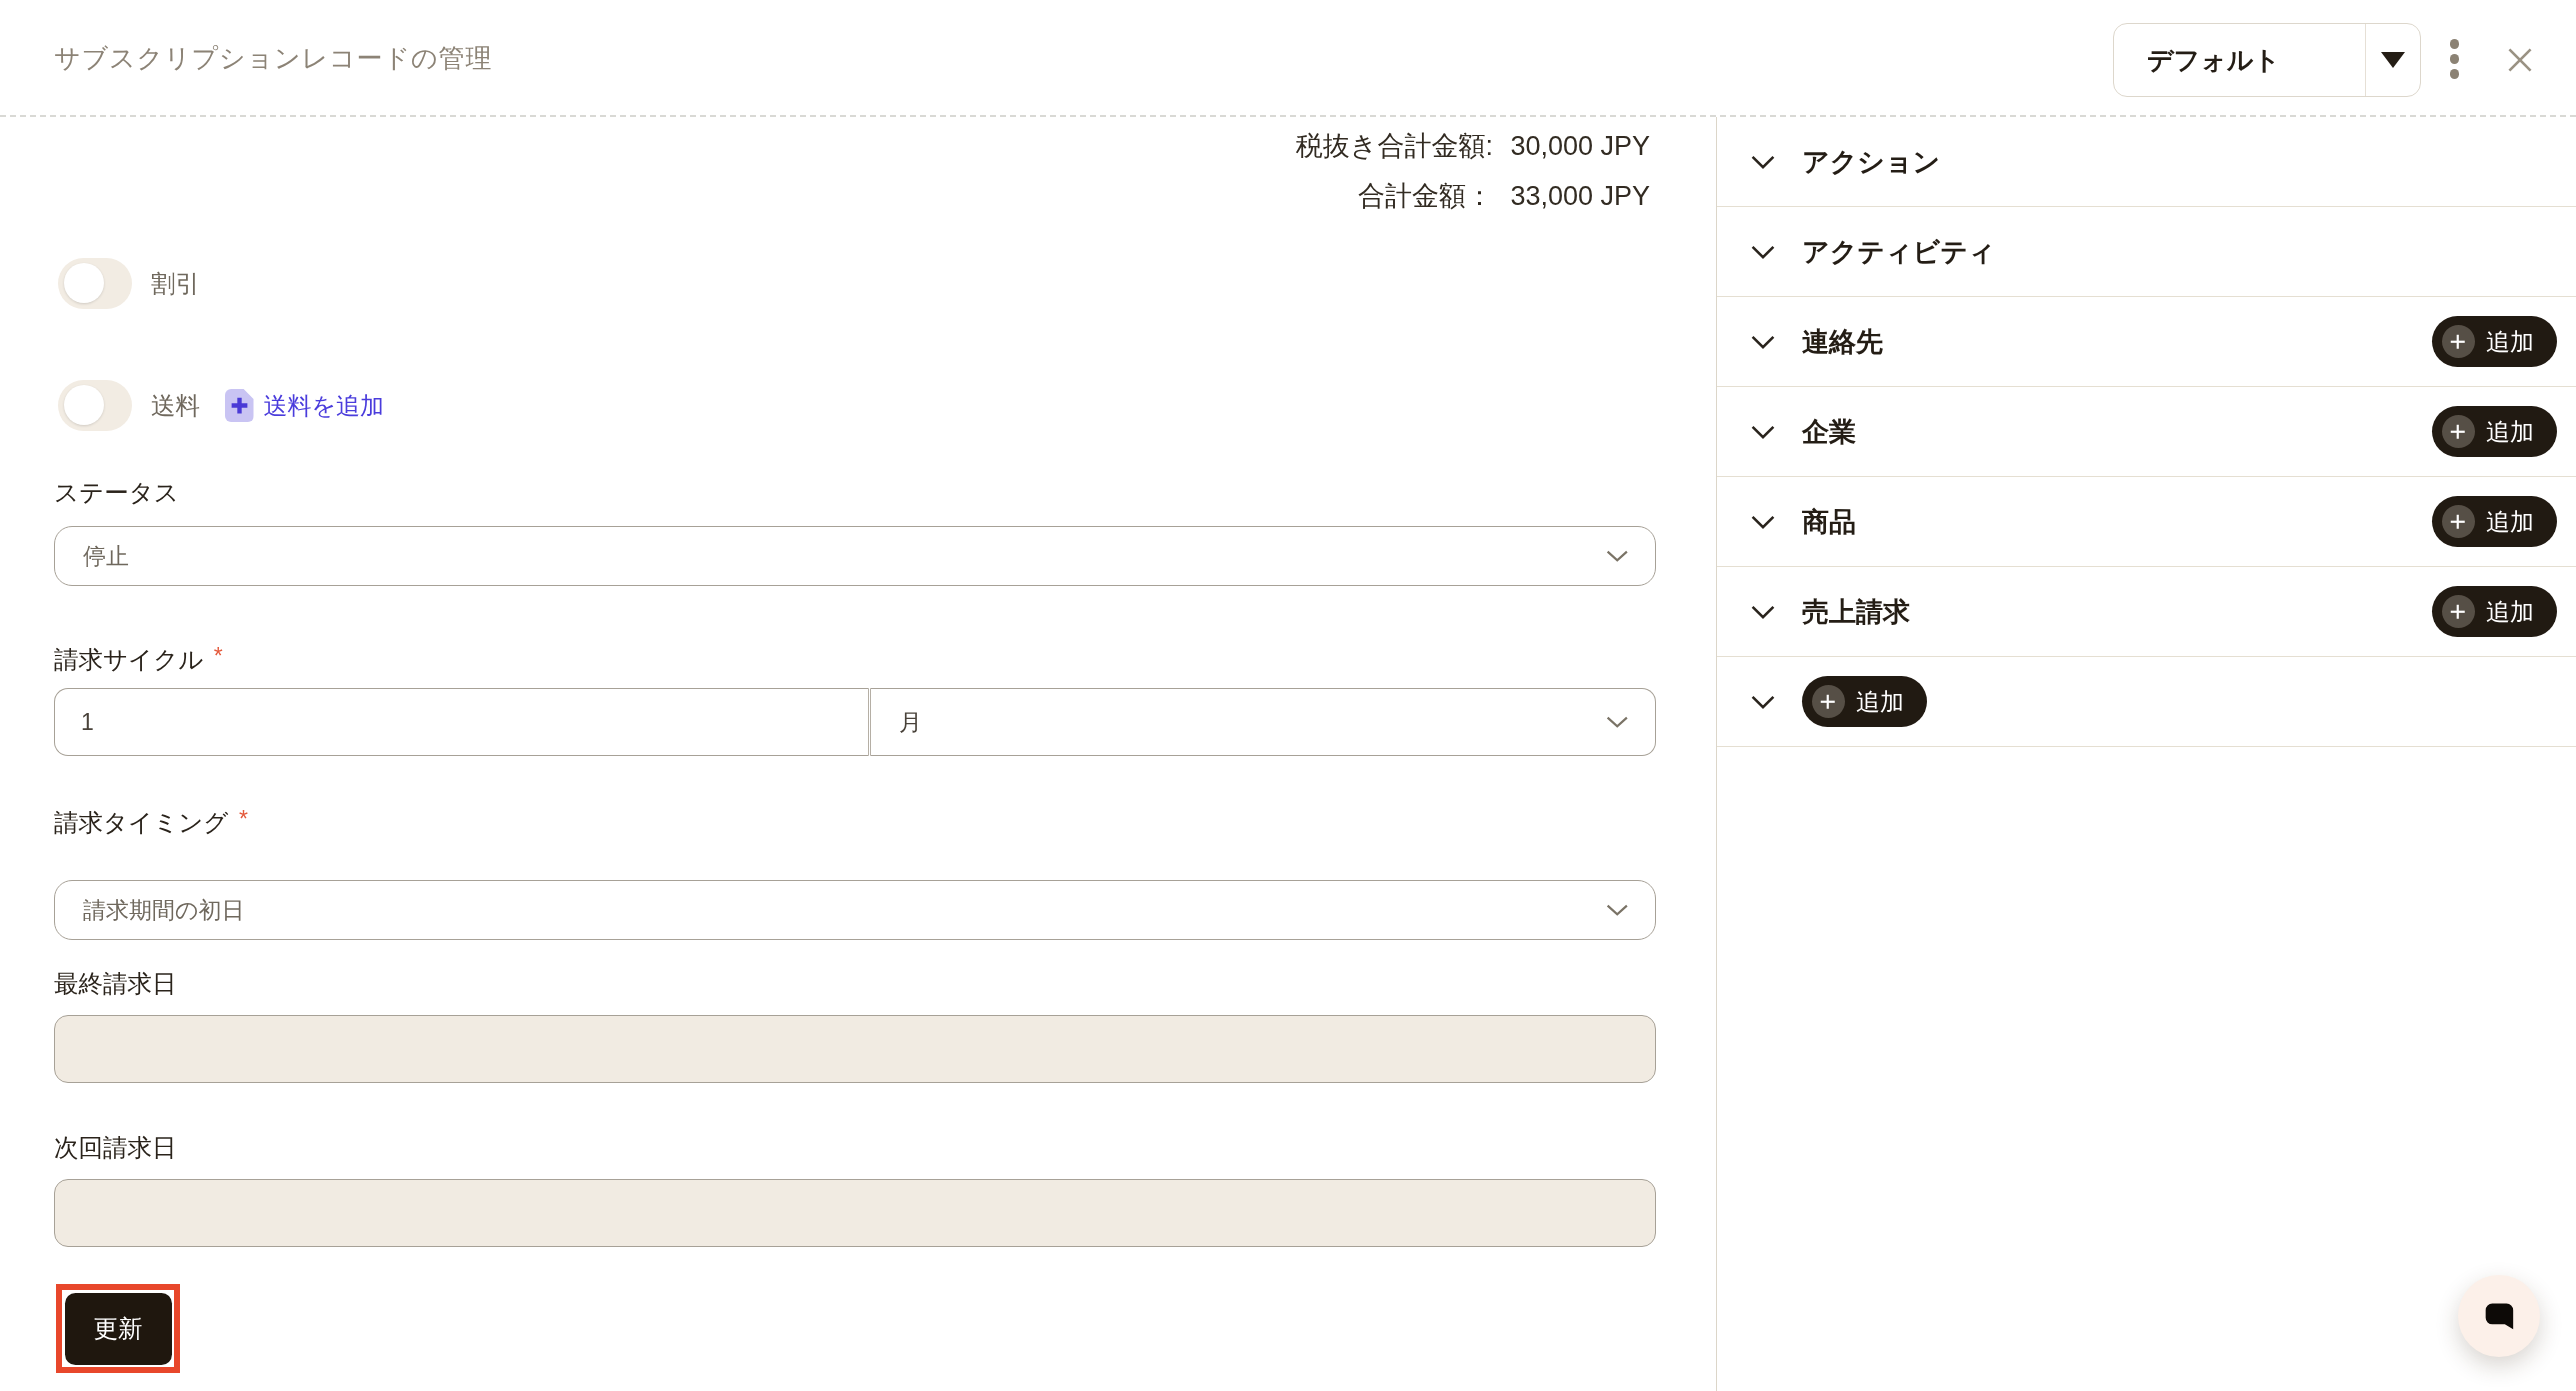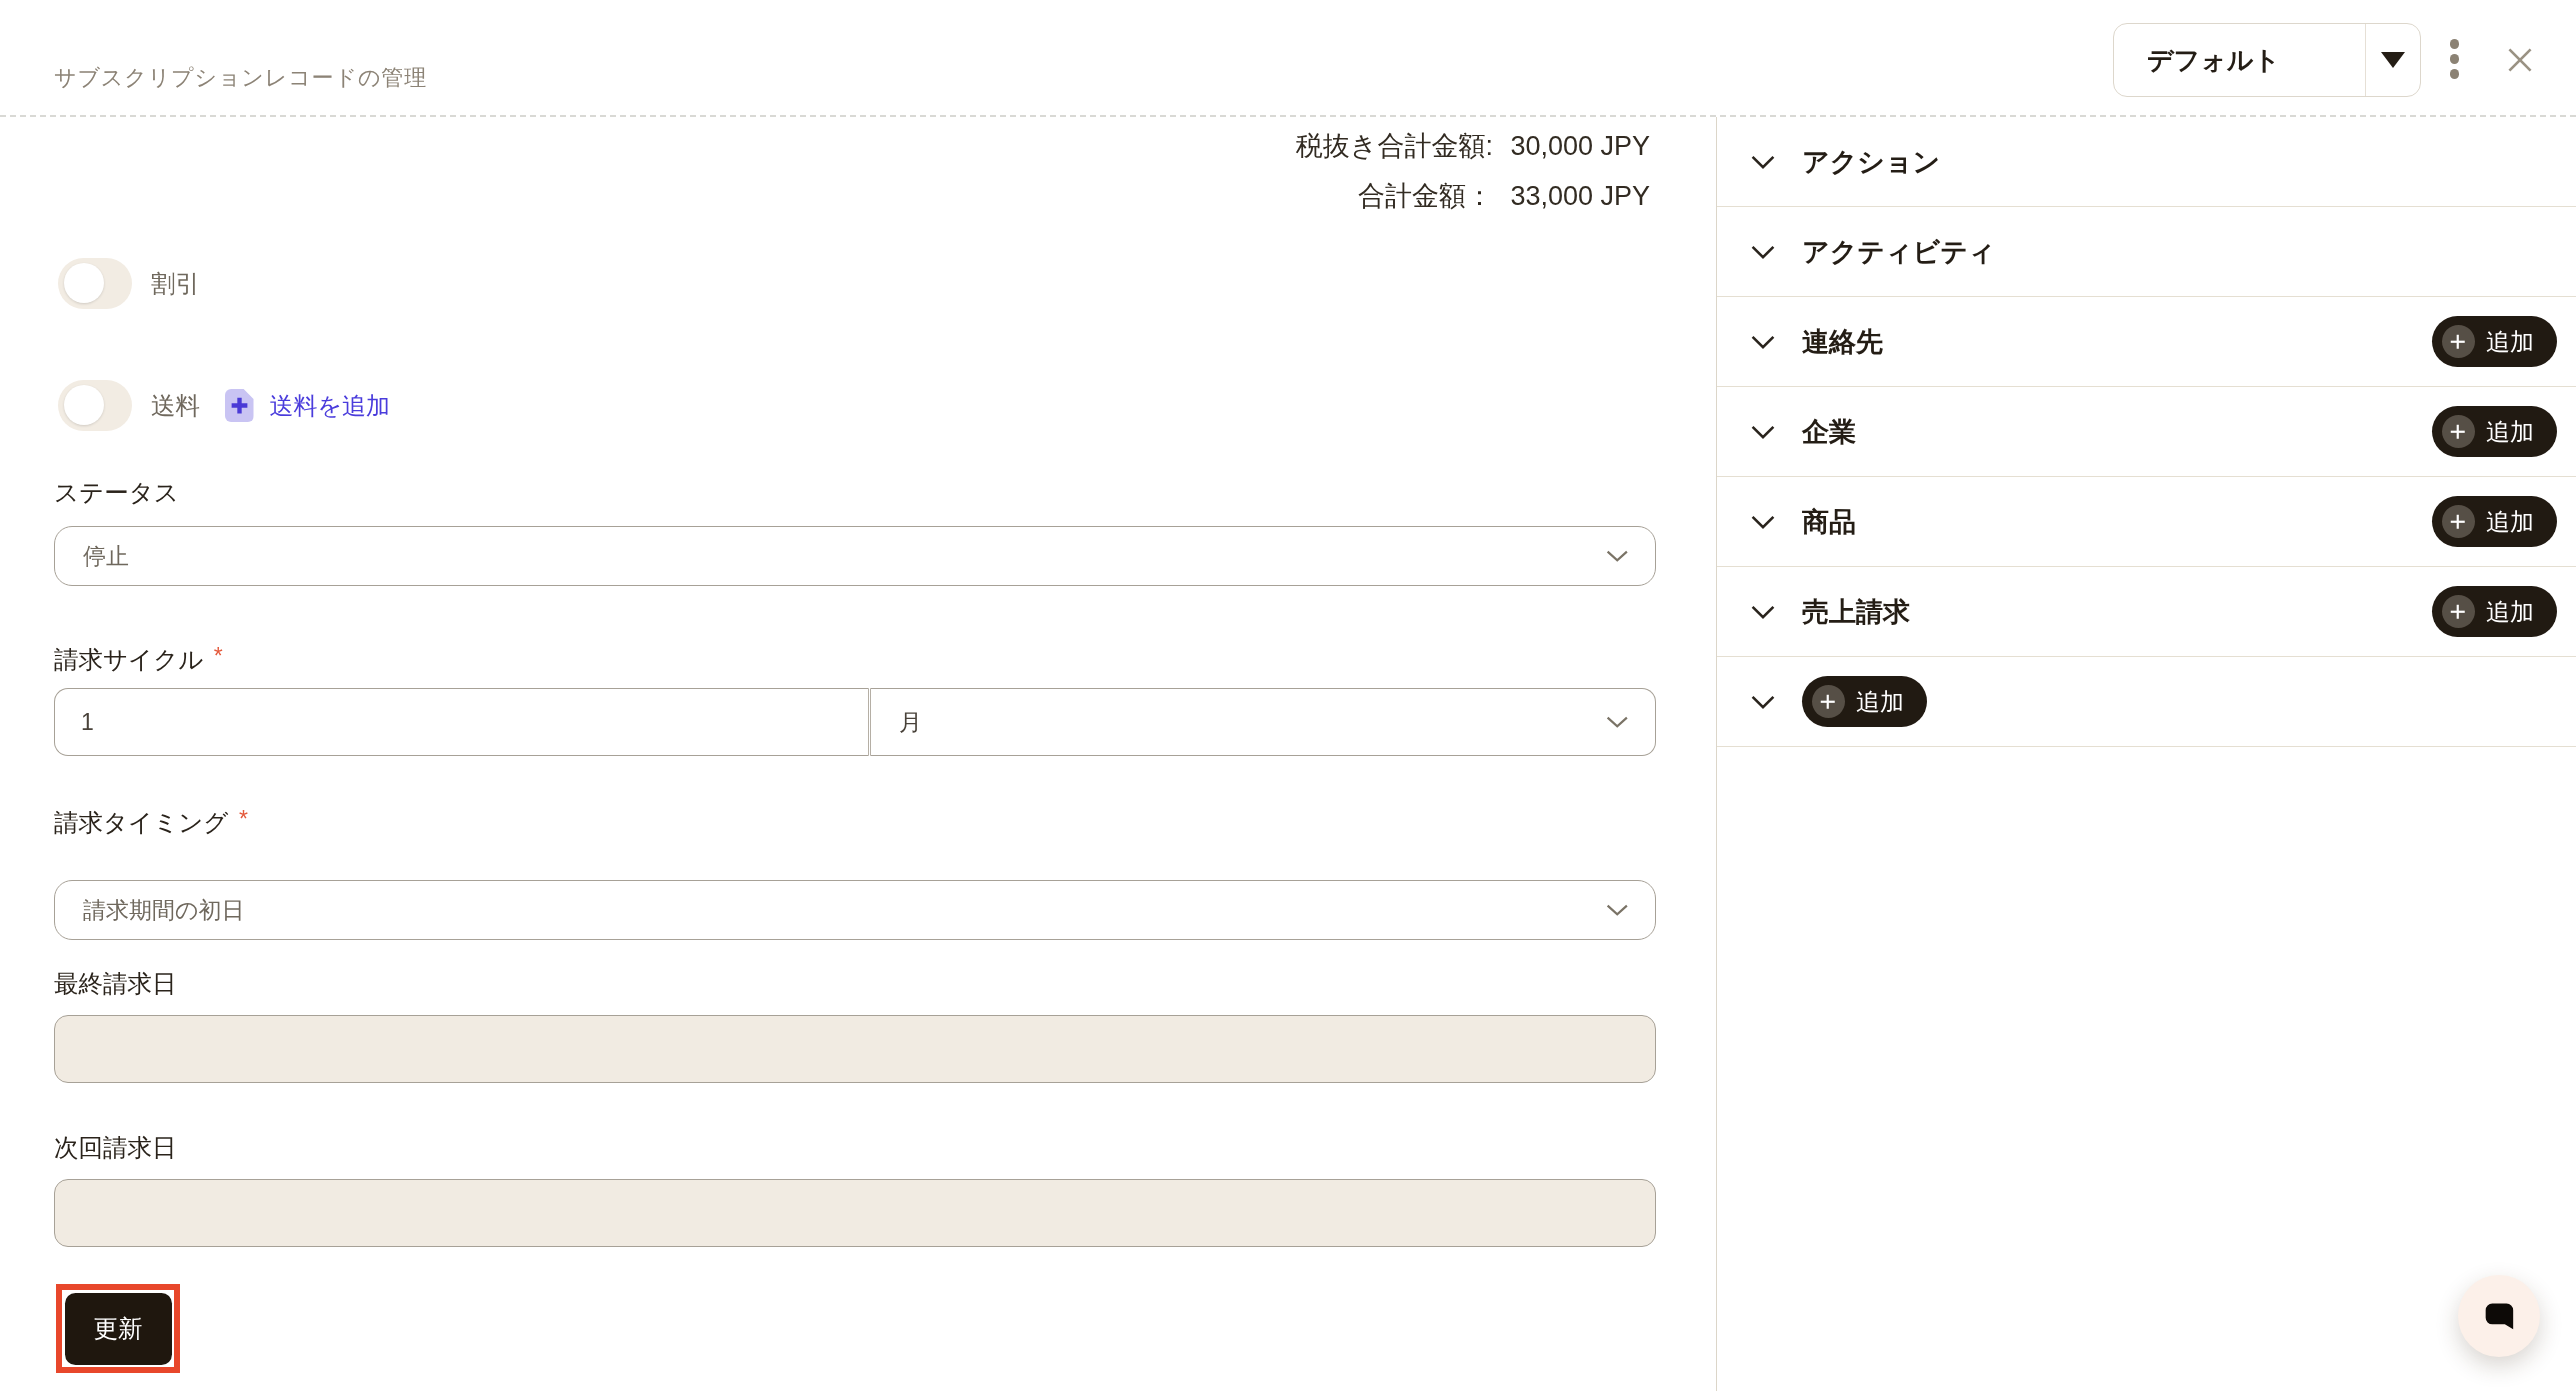--- a/index.html
+++ b/index.html
@@ -3,21 +3,21 @@
 <meta charset="utf-8">
 <style>
   html,body{margin:0;padding:0;background:#fff;}
   .page{position:relative;width:2576px;height:1391px;background:#fff;overflow:hidden;
         font-family:"Liberation Sans","DejaVu Sans",sans-serif;}
 
   
   .header{position:absolute;left:0;top:0;width:100%;height:117px;background:#fff;
           border-bottom:2.6px dashed #d9d9d5;box-sizing:border-box;}
   .page-title{position:absolute;left:54px;top:50%;transform:translateY(-50%);
-              font-size:22px;color:#8c8376;letter-spacing:0.9px;margin-top:20px;}
+              font-size:26px;color:#8c8376;letter-spacing:0.9px;}
   .view-selector{position:absolute;left:2113px;top:23px;width:308px;height:74px;background:#fff;
                  border:1.8px solid #ddd7cc;border-radius:14px;display:flex;box-sizing:border-box;cursor:pointer;}
   .view-selector-main{flex:1;display:flex;align-items:center;padding-left:33px;
                       font-size:26px;font-weight:700;color:#241d15;border-right:1.8px solid #e6e0d6;}
   .view-selector-caret{width:54px;display:flex;align-items:center;justify-content:center;}
   .caret-down{width:0;height:0;border-left:12.3px solid transparent;border-right:12.3px solid transparent;
               border-top:16px solid #241d15;}
   .kebab{position:absolute;left:2445px;top:39px;width:19px;height:40px;display:flex;flex-direction:column;
          justify-content:space-between;align-items:center;cursor:pointer;}
   .kebab .dot{width:9.6px;height:9.6px;border-radius:50%;background:#8b8274;}
@@ -30,21 +30,21 @@
   .total-row{display:flex;align-items:baseline;gap:17.5px;}
 
   .toggle-row{position:absolute;left:58px;display:flex;align-items:center;}
   .toggle{width:74px;height:51px;background:#f2ece3;border-radius:25.4px;position:relative;cursor:pointer;flex:none;}
   .toggle .knob{position:absolute;left:6.1px;top:5.3px;width:40px;height:40px;border-radius:50%;background:#fff;
                 box-shadow:0 0.9px 2.6px rgba(0,0,0,.14);}
   .toggle-label{margin-left:19px;font-size:24.5px;color:#6f685d;}
   .add-badge{margin-left:24.5px;width:29px;height:33px;background:#c9c4f3;border-radius:6.1px;
              clip-path:polygon(0 0,66% 0,100% 30%,100% 100%,0 100%);
              display:flex;align-items:center;justify-content:center;flex:none;}
-  .ship-link{margin-left:16px;font-size:24px;color:#4a3cdc;cursor:pointer;}
+  .ship-link{margin-left:10px;font-size:24px;color:#4a3cdc;cursor:pointer;}
 
   .field-label{position:absolute;left:54px;font-size:24.5px;color:#2a231b;line-height:32px;}
   .req{color:#e45a3c;font-size:23px;margin-left:10.5px;vertical-align:3.5px;}
 
   .select{position:absolute;left:54px;width:1602px;height:60px;background:#fff;border:1.8px solid #a7a197;
           border-radius:18px;box-sizing:border-box;display:flex;align-items:center;
           padding:0 26px 0 28px;cursor:pointer;}
   .select-text{flex:1;font-size:23px;color:#6f685d;}
   .select-text.dark{color:#49423a;}
 

